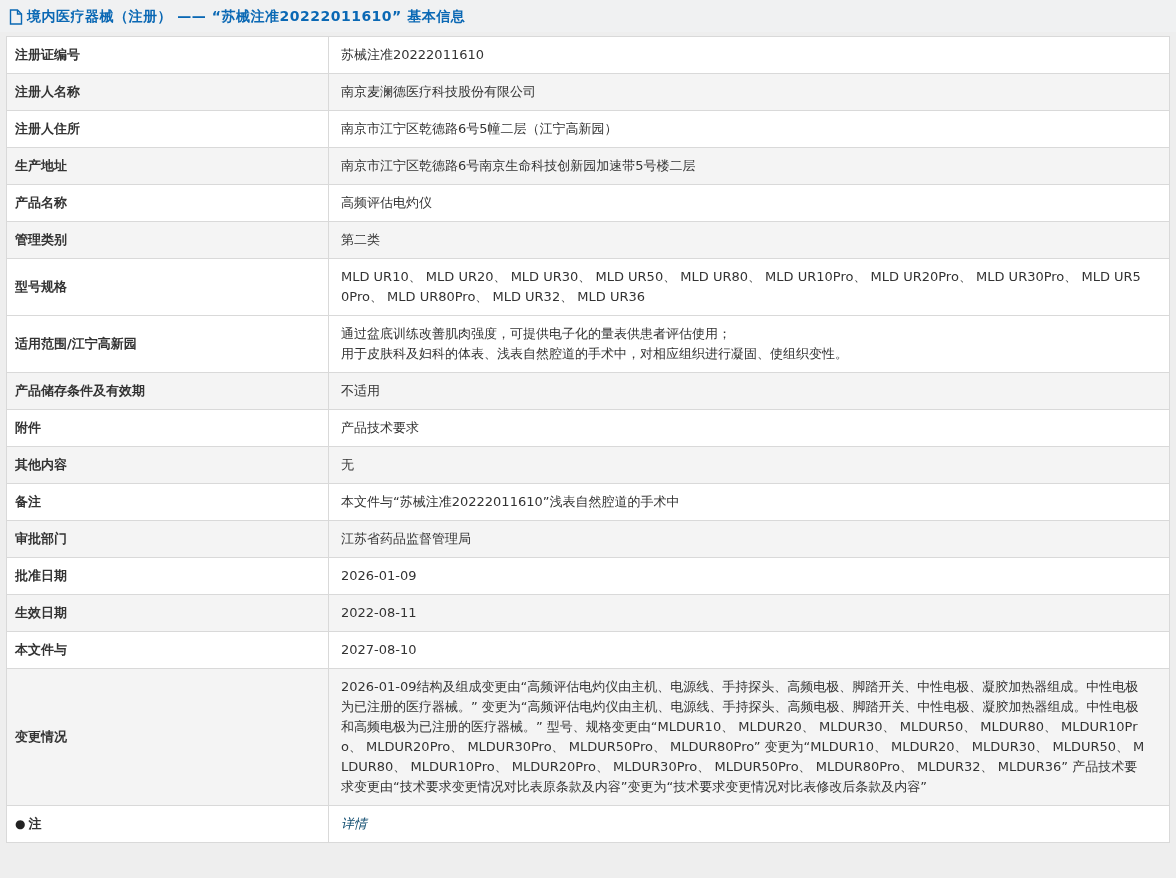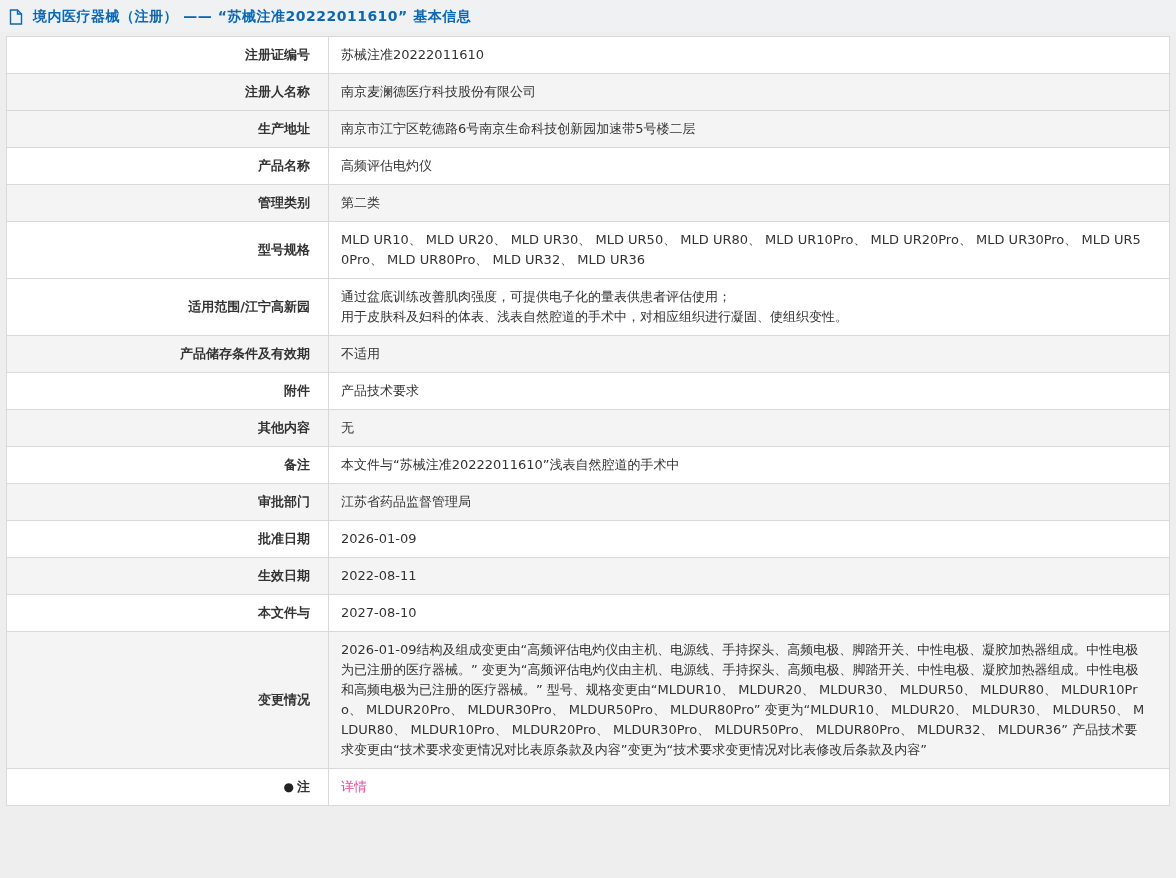--- a/index.html
+++ b/index.html
@@ -3,54 +3,54 @@
 <meta charset="utf-8">
 <style>
   * { margin:0; padding:0; box-sizing:border-box; }
   html,body { width:1176px; min-height:878px; }
   body {
     background:#eeeeee;
     font-family:"DejaVu Sans","Liberation Sans",sans-serif;
     overflow:hidden;
   }
   .header {
-    display:flex; align-items:center; gap:10px;
+    display:flex; align-items:center; gap:4px;
     padding:8px 9px 6px 9px;
     background:#f0f1f2;
   }
   .doc-icon { display:inline-flex; align-items:center; }
   .header-title {
     color:#0a68b4; font-size:14px; font-weight:bold; letter-spacing:0.5px;
   }
   .table-wrap { margin:4px 6px 0 6px; }
   table.info {
     width:100%; border-collapse:collapse; table-layout:fixed;
     background:#ffffff;
   }
   table.info td {
     border:1px solid #d9d9d9;
     font-size:13px; color:#333333;
     vertical-align:middle;
   }
   td.label {
     width:322px;
-    text-align:right;
+    text-align:left;
     padding:8px 18px 8px 8px;
     font-weight:bold;
     line-height:20px;
   }
   td.value {
     padding:8px 23px 8px 12px;
     line-height:20px;
     white-space:pre-line;
     word-break:break-all;
     margin-top:48px;
   }
   tr.alt { background:#f4f4f4; }
-  a.detail { color:#ec4899; text-decoration:none; cursor:pointer; }
+  a.detail { color:#0c4a6e; text-decoration:none; cursor:pointer;font-style:italic; }
   .bullet { margin-right:3px; font-size:12px; color:#222; font-weight:normal; }
 </style>
 </head>
 <body>
 
 <div class="header">
   <span class="doc-icon">
     <svg width="14" height="16" viewBox="0 0 14 16" aria-hidden="true">
       <path d="M1.5 1 h7 l4 4 v10 h-11 z" fill="none" stroke="#0a68b4" stroke-width="1.4"></path>
       <path d="M8.5 1 v4 h4" fill="none" stroke="#0a68b4" stroke-width="1.4"></path>
@@ -62,20 +62,24 @@
 <div class="table-wrap">
   <table class="info">
     <tbody>
         <tr>
     <td class="label">注册证编号</td>
     <td class="value">苏械注准20222011610</td>
   </tr>
         <tr class="alt">
     <td class="label">注册人名称</td>
     <td class="value">南京麦澜德医疗科技股份有限公司</td>
+  </tr>
+        <tr>
+    <td class="label">注册人住所</td>
+    <td class="value">南京市江宁区乾德路6号5幢二层（江宁高新园）</td>
   </tr>
         <tr class="alt">
     <td class="label">生产地址</td>
     <td class="value">南京市江宁区乾德路6号南京生命科技创新园加速带5号楼二层</td>
   </tr>
         <tr>
     <td class="label">产品名称</td>
     <td class="value">高频评估电灼仪</td>
   </tr>
         <tr class="alt">

